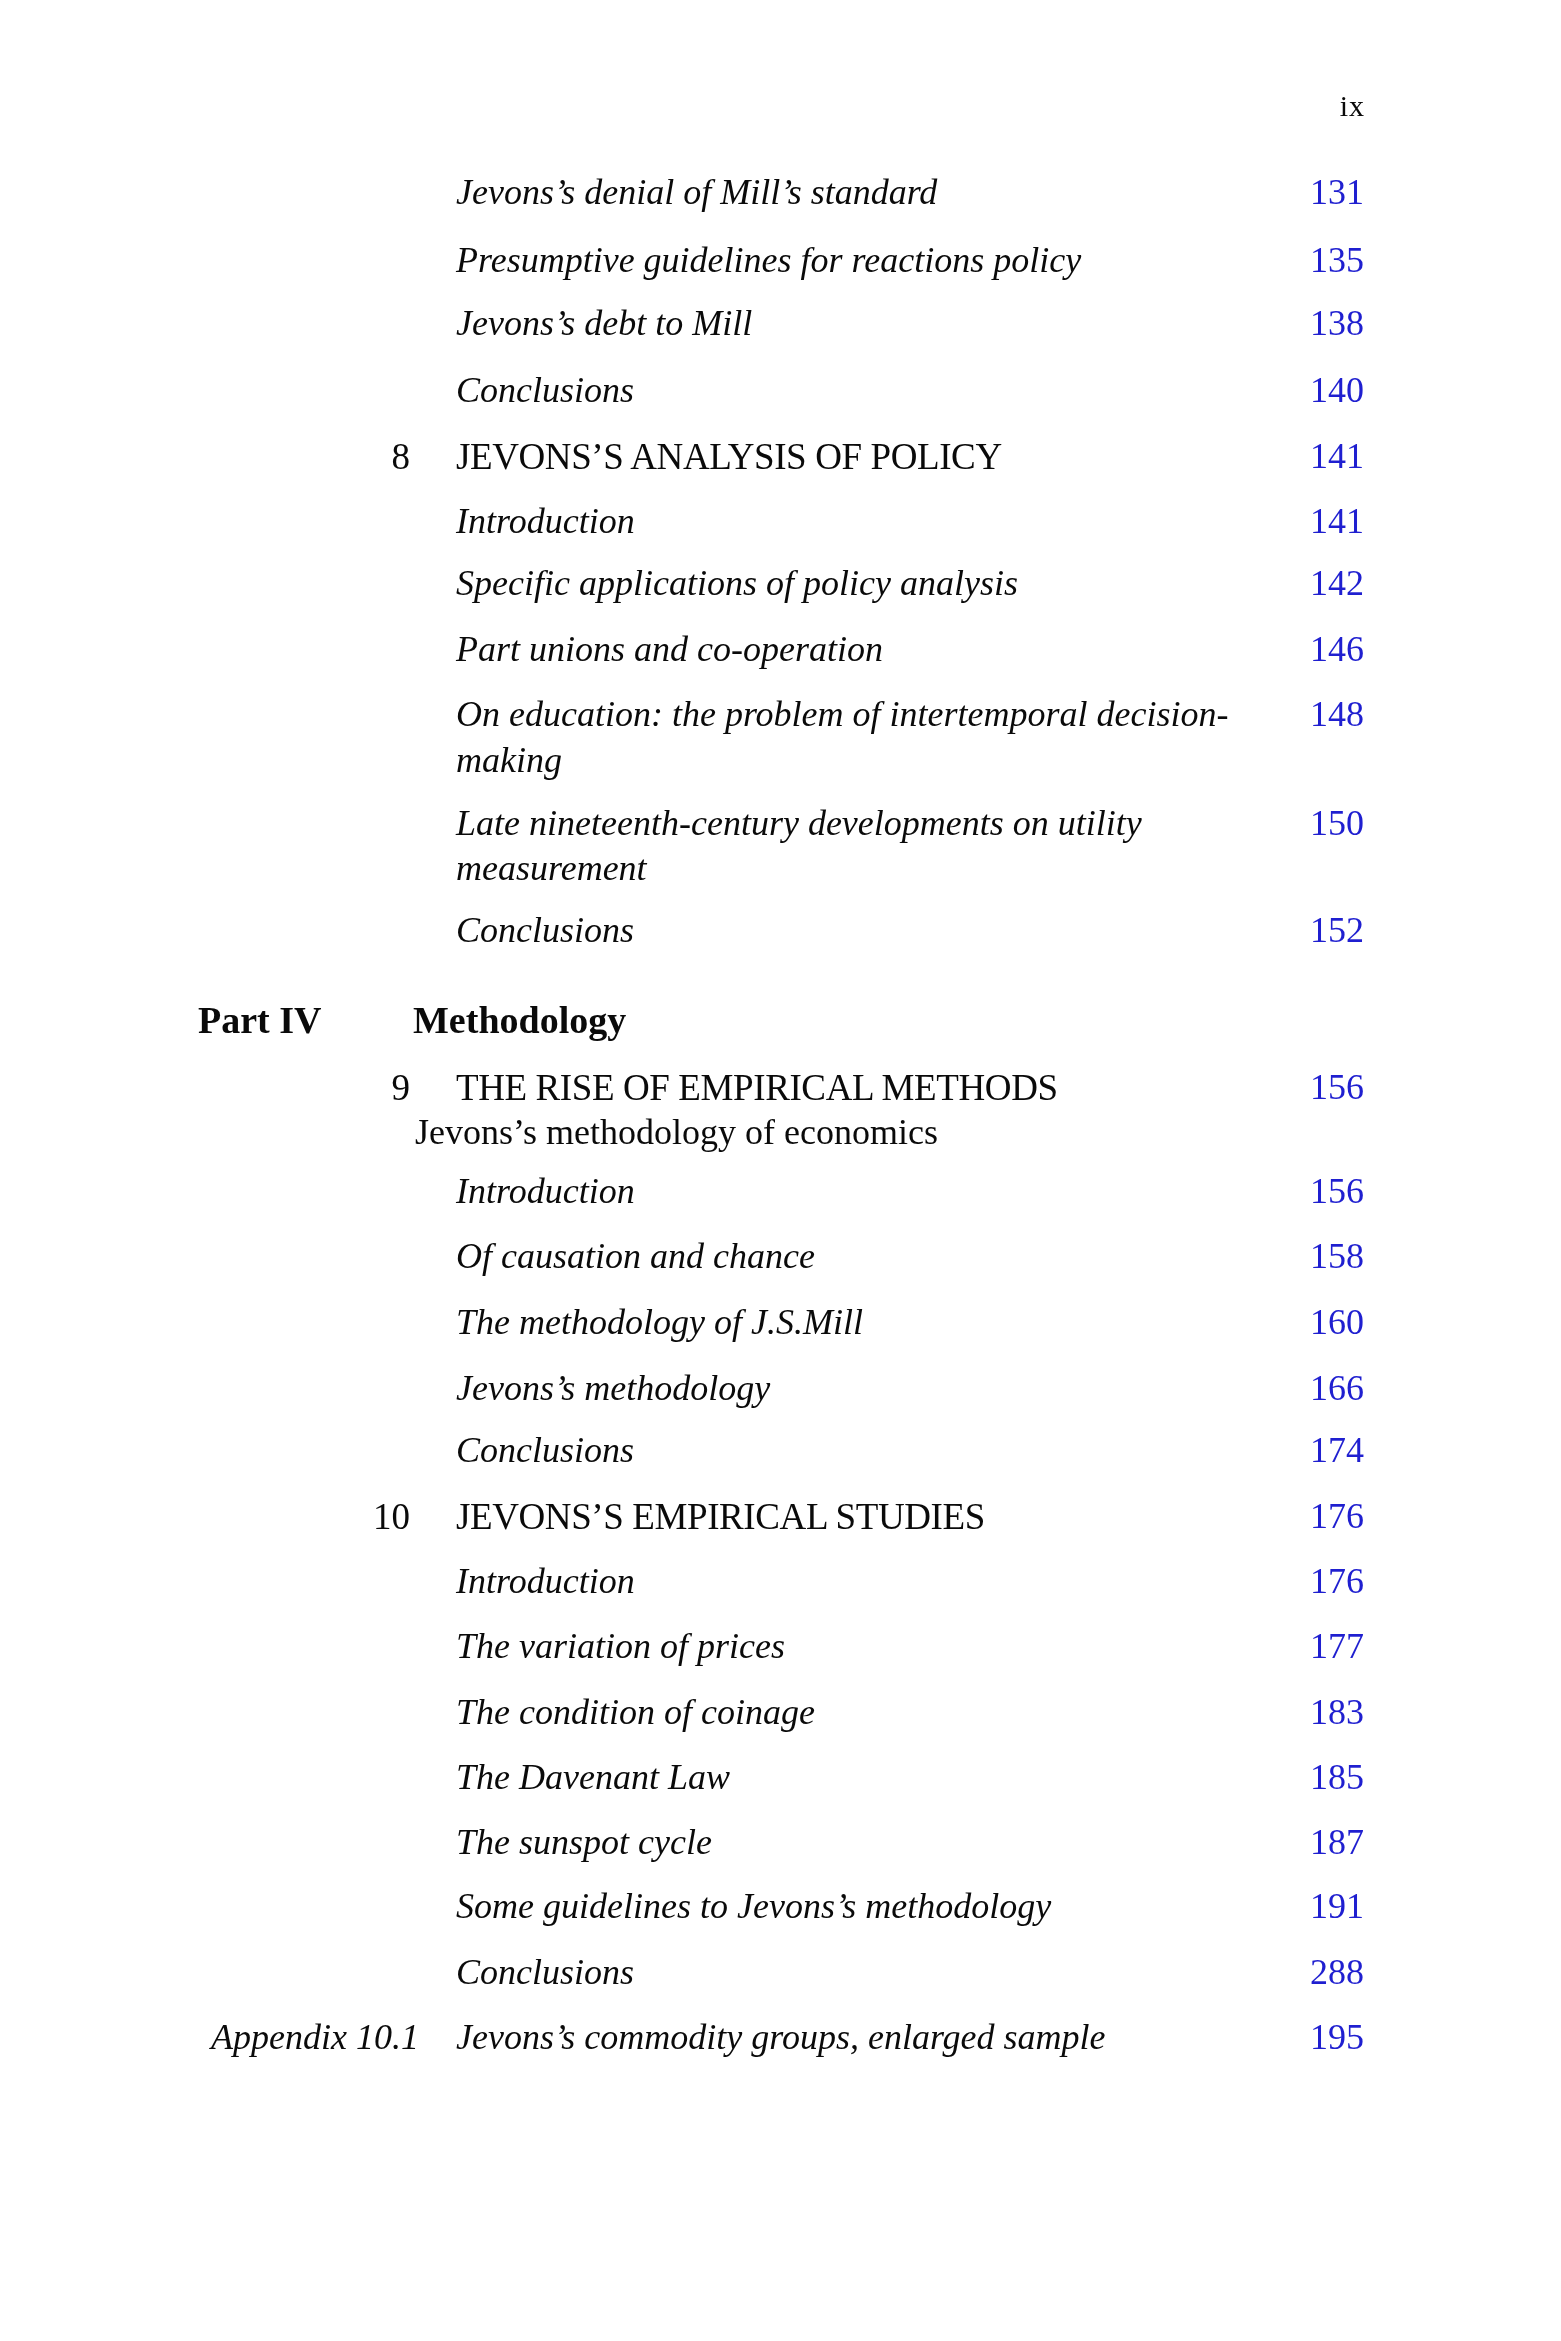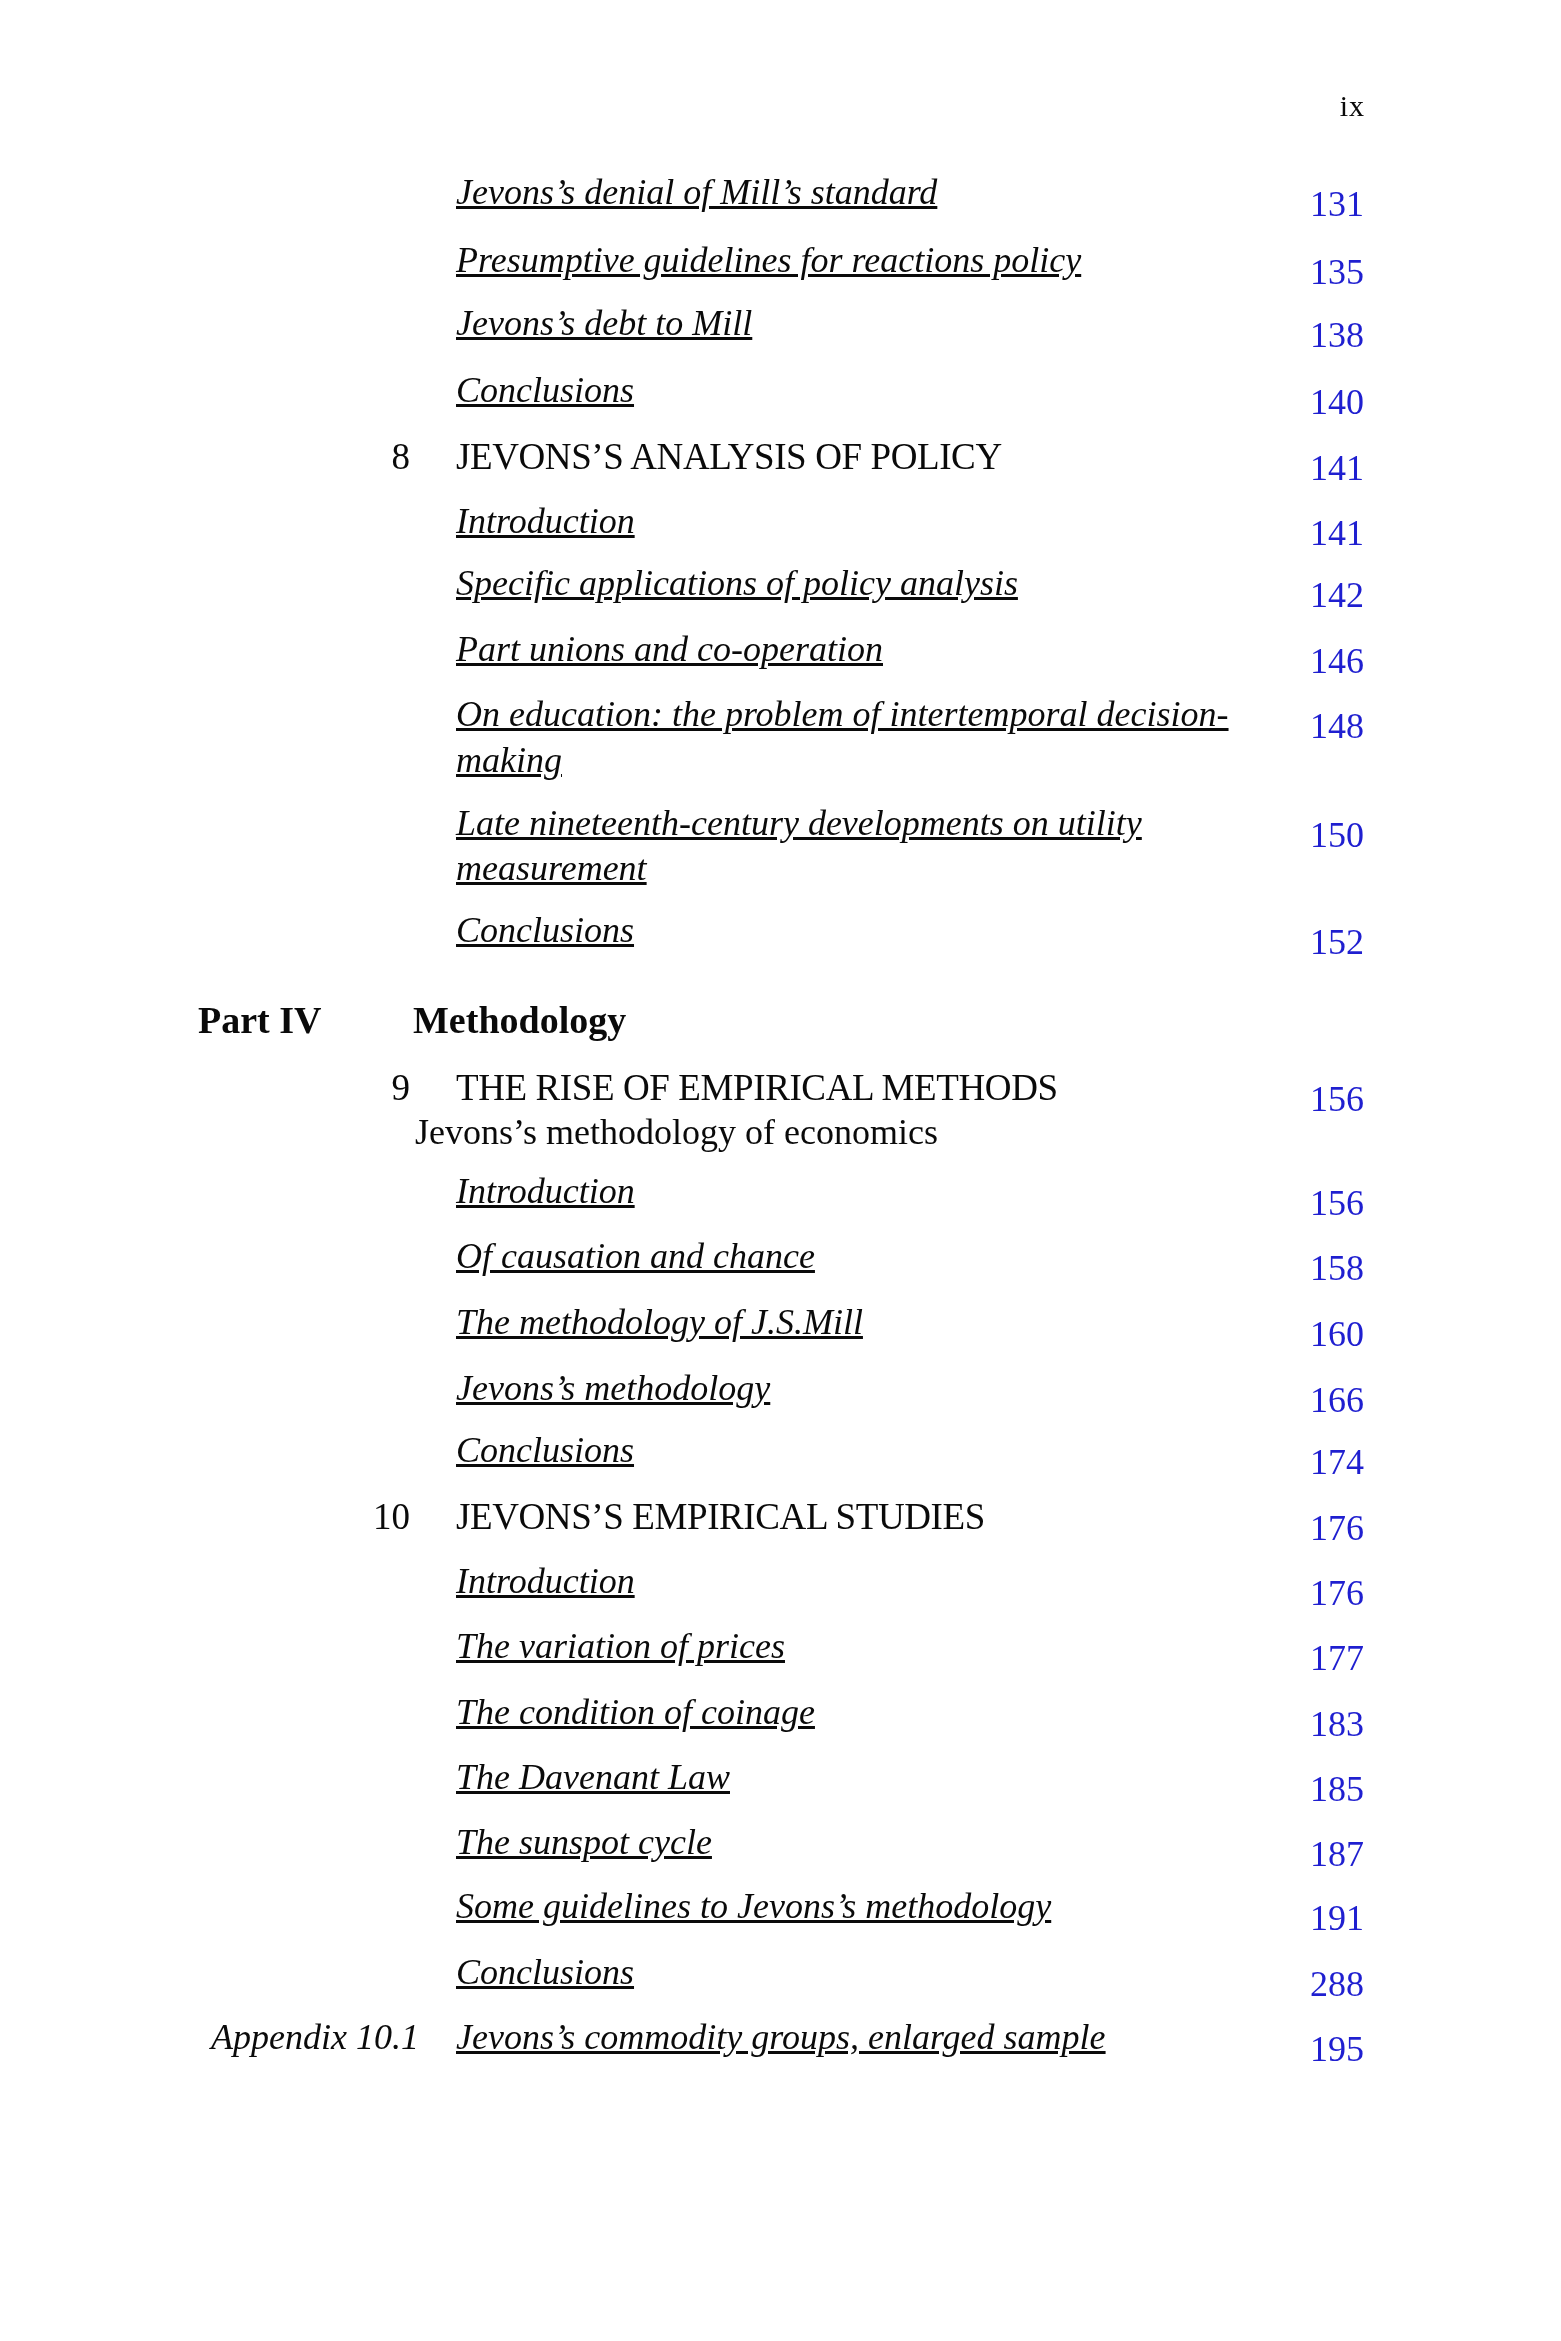--- a/index.html
+++ b/index.html
@@ -12,21 +12,21 @@
     overflow:hidden;
   }
   .page-canvas{position:absolute;inset:0;}
   .row{position:absolute;left:0;width:1561px;height:52px;}
   .folio{
     position:absolute;top:89px;left:1197px;width:168px;
     text-align:right;font-size:30px;letter-spacing:0.9px;
   }
   .entry{
     position:absolute;left:456px;top:0;
-    font-style:italic;font-size:36px;line-height:49px;white-space:nowrap;text-decoration:underline;
+    font-style:italic;font-size:36px;line-height:49px;white-space:nowrap;
   }
   .chnum{
     position:absolute;left:304px;top:0;width:106px;
     text-align:right;font-size:37px;line-height:49px;
   }
   .chtitle{
     position:absolute;left:456px;top:0;
     font-size:37px;line-height:49px;white-space:nowrap;letter-spacing:-0.4px;
   }
   .subtitle{
@@ -42,21 +42,20 @@
     font-size:38px;line-height:49px;font-weight:bold;white-space:nowrap;
   }
   .alabel{
     position:absolute;left:198px;top:0;
     font-style:italic;font-size:36px;line-height:49px;white-space:nowrap;margin-left:13px;
   }
   .page{
     position:absolute;left:1197px;top:0;width:167px;
     text-align:right;font-size:36px;line-height:49px;
     color:#1f1fd0;
-    margin-top:12px;
   }
 </style>
 </head>
 <body>
 
 <div class="page-canvas">
 
   <div class="folio">ix</div>
 
   <div class="row" style="top:168px">

